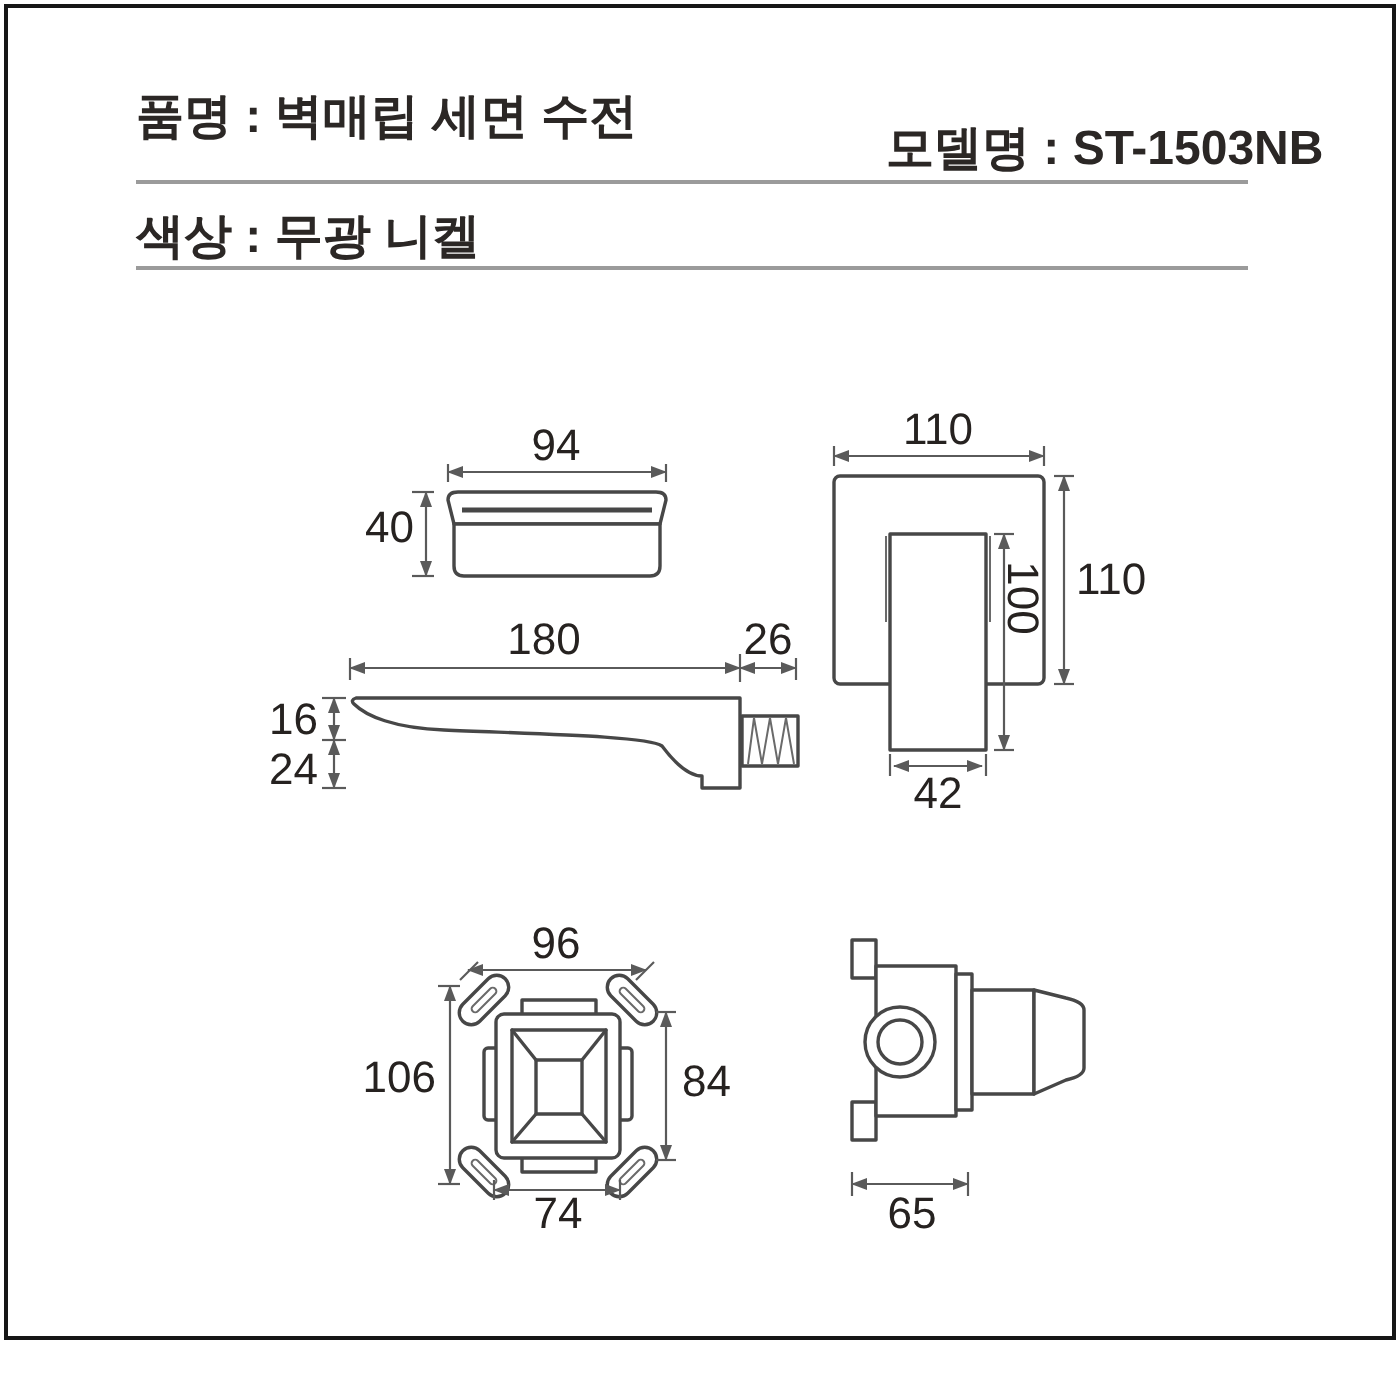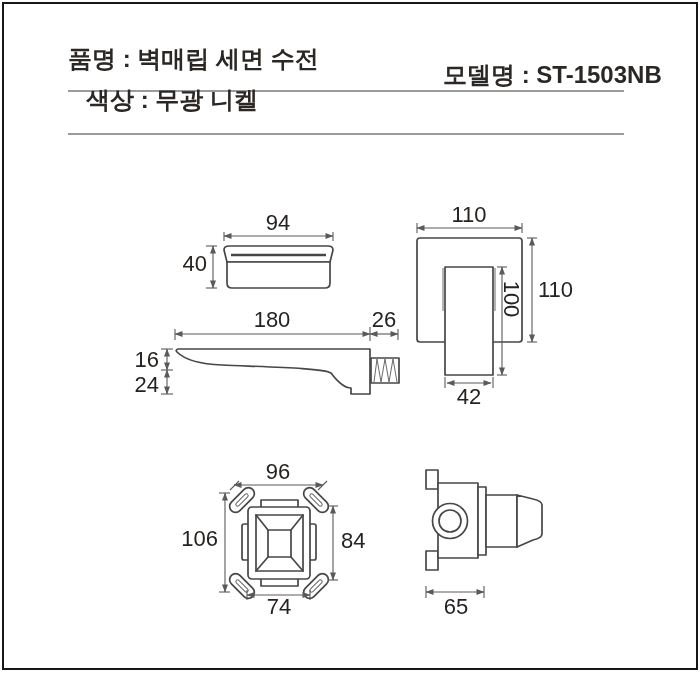--- a/index.html
+++ b/index.html
@@ -29,21 +29,21 @@
 <body>
 
 <div class="page">
 
   <div class="border-frame"></div>
 
   <div>
     <div class="h-text" style="left:68px; top:46px;">품명 : 벽매립 세면 수전</div>
     <div class="h-text" style="left:443px; top:46px;margin-top:16px;">모델명 : ST-1503NB</div>
     <div class="sep" style="top:90px;"></div>
-    <div class="h-text" style="left:68px; top:87px;margin-left:18px;">색상 : 무광 니켈</div>
+    <div class="h-text" style="left:68px; top:106px;">색상 : 무광 니켈</div>
     <div class="sep" style="top:133px;"></div>
   </div>
 
   <svg class="diagram" width="700" height="700" viewBox="0 0 700 700">
     <defs>
       <marker id="arr" markerWidth="9" markerHeight="7" refX="8" refY="3.5" orient="auto-start-reverse" markerUnits="userSpaceOnUse">
         <path d="M0.5,0.5 L8.5,3.5 L0.5,6.5 Z" fill="#5a5a5a"></path>
       </marker>
     </defs>
 

